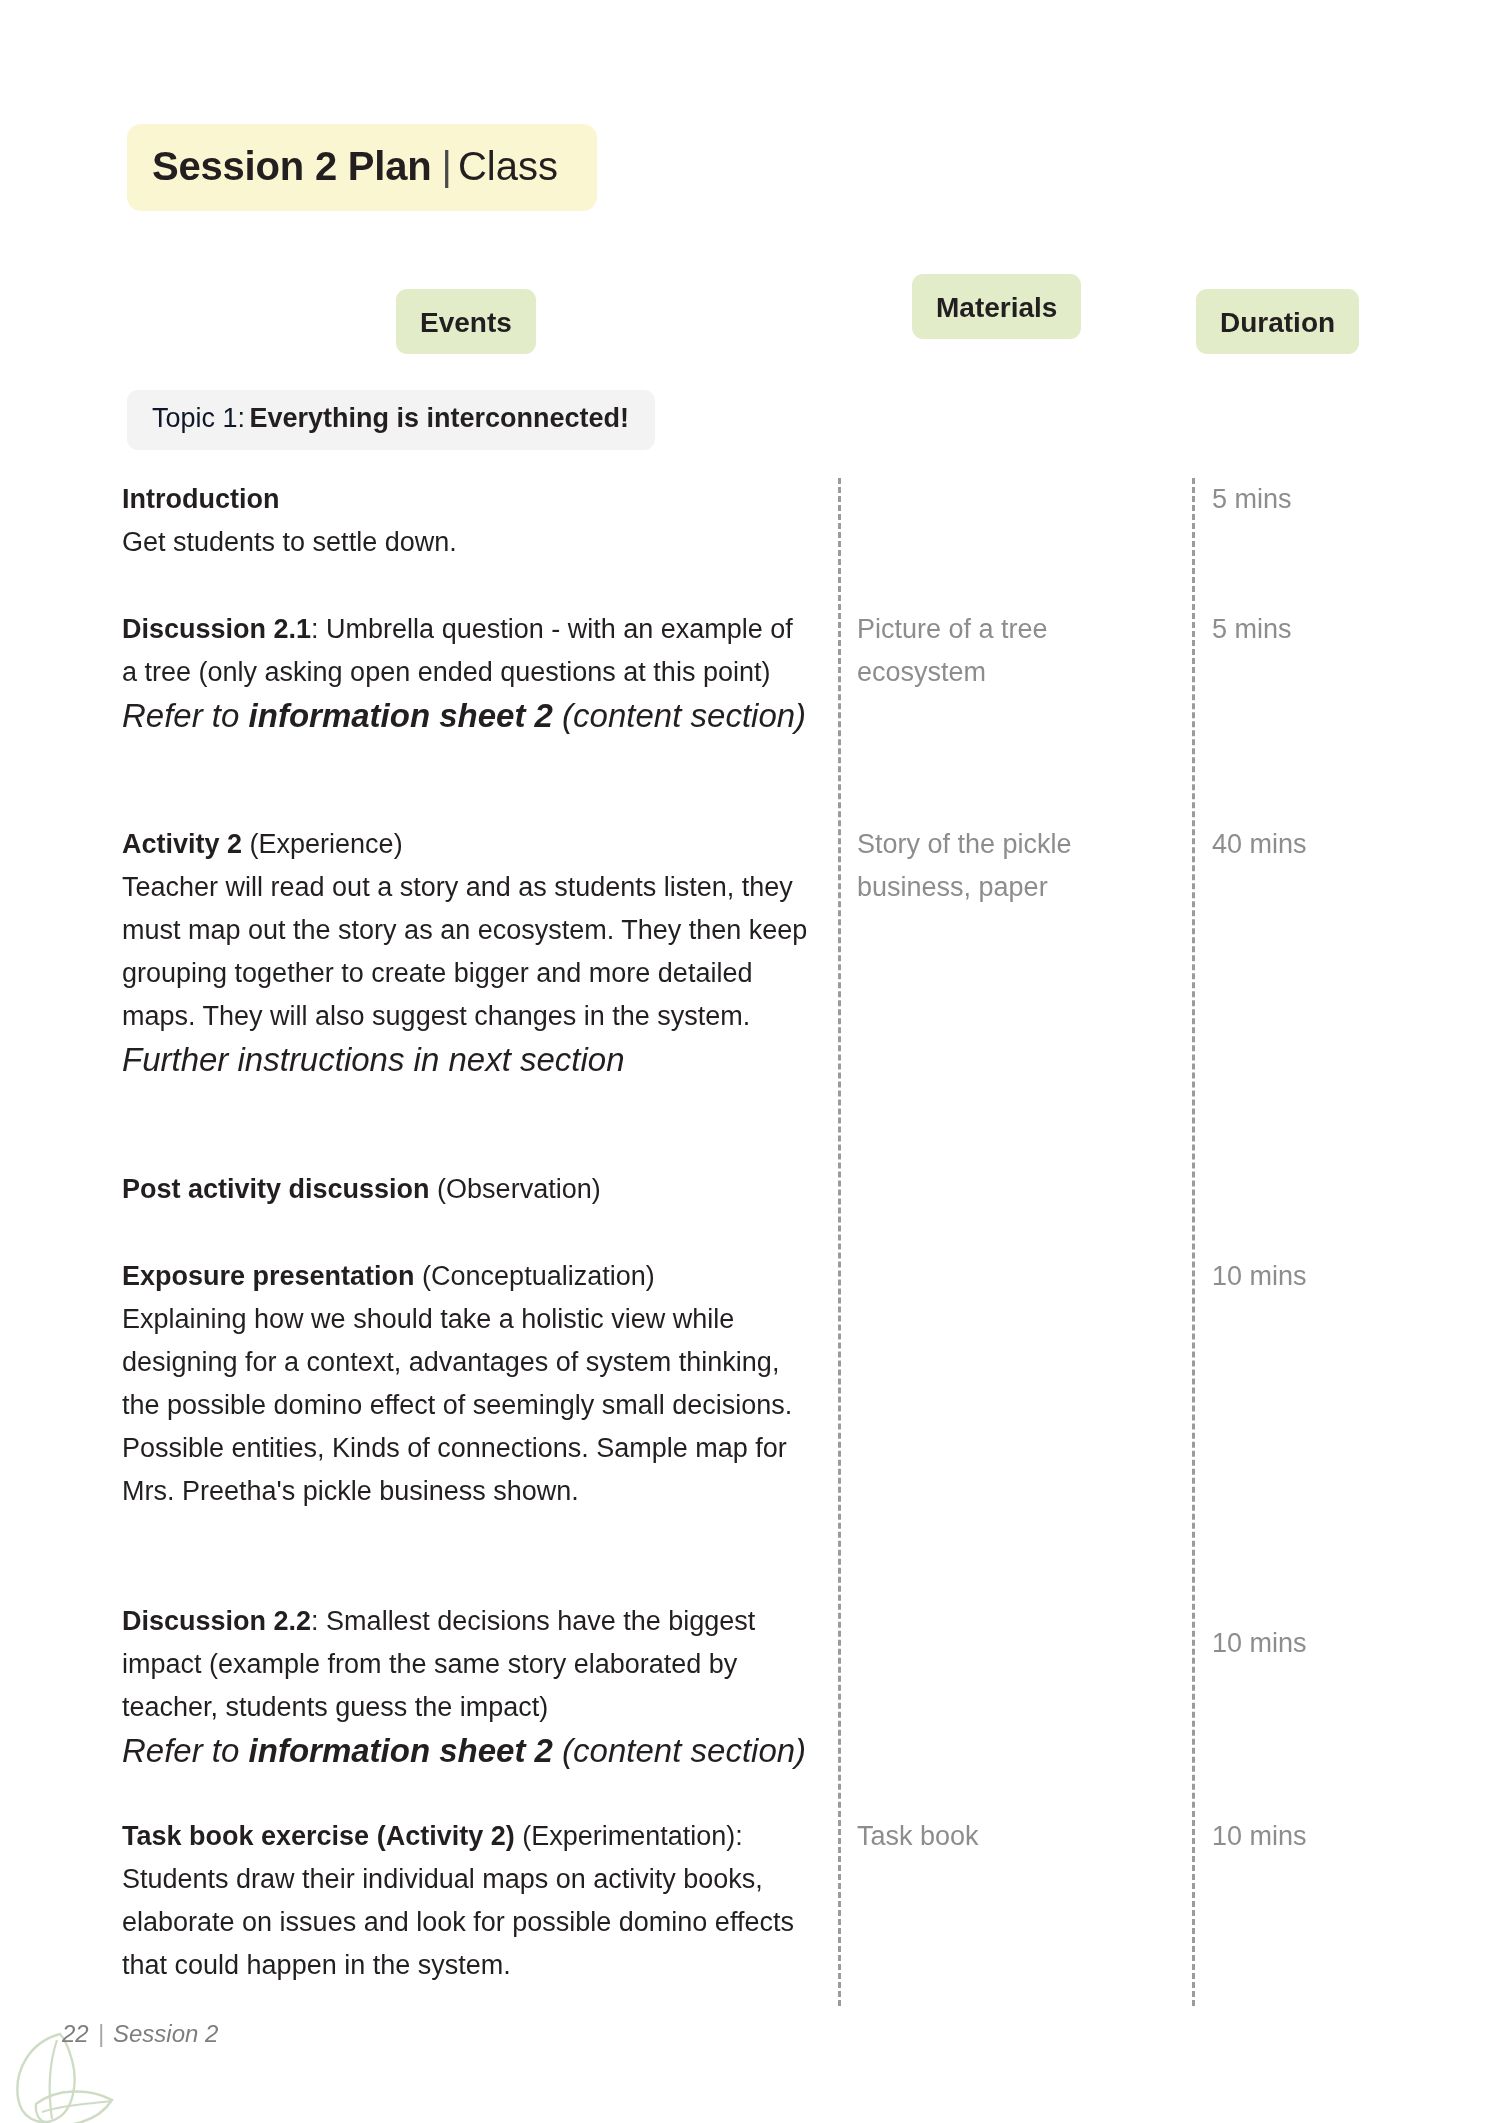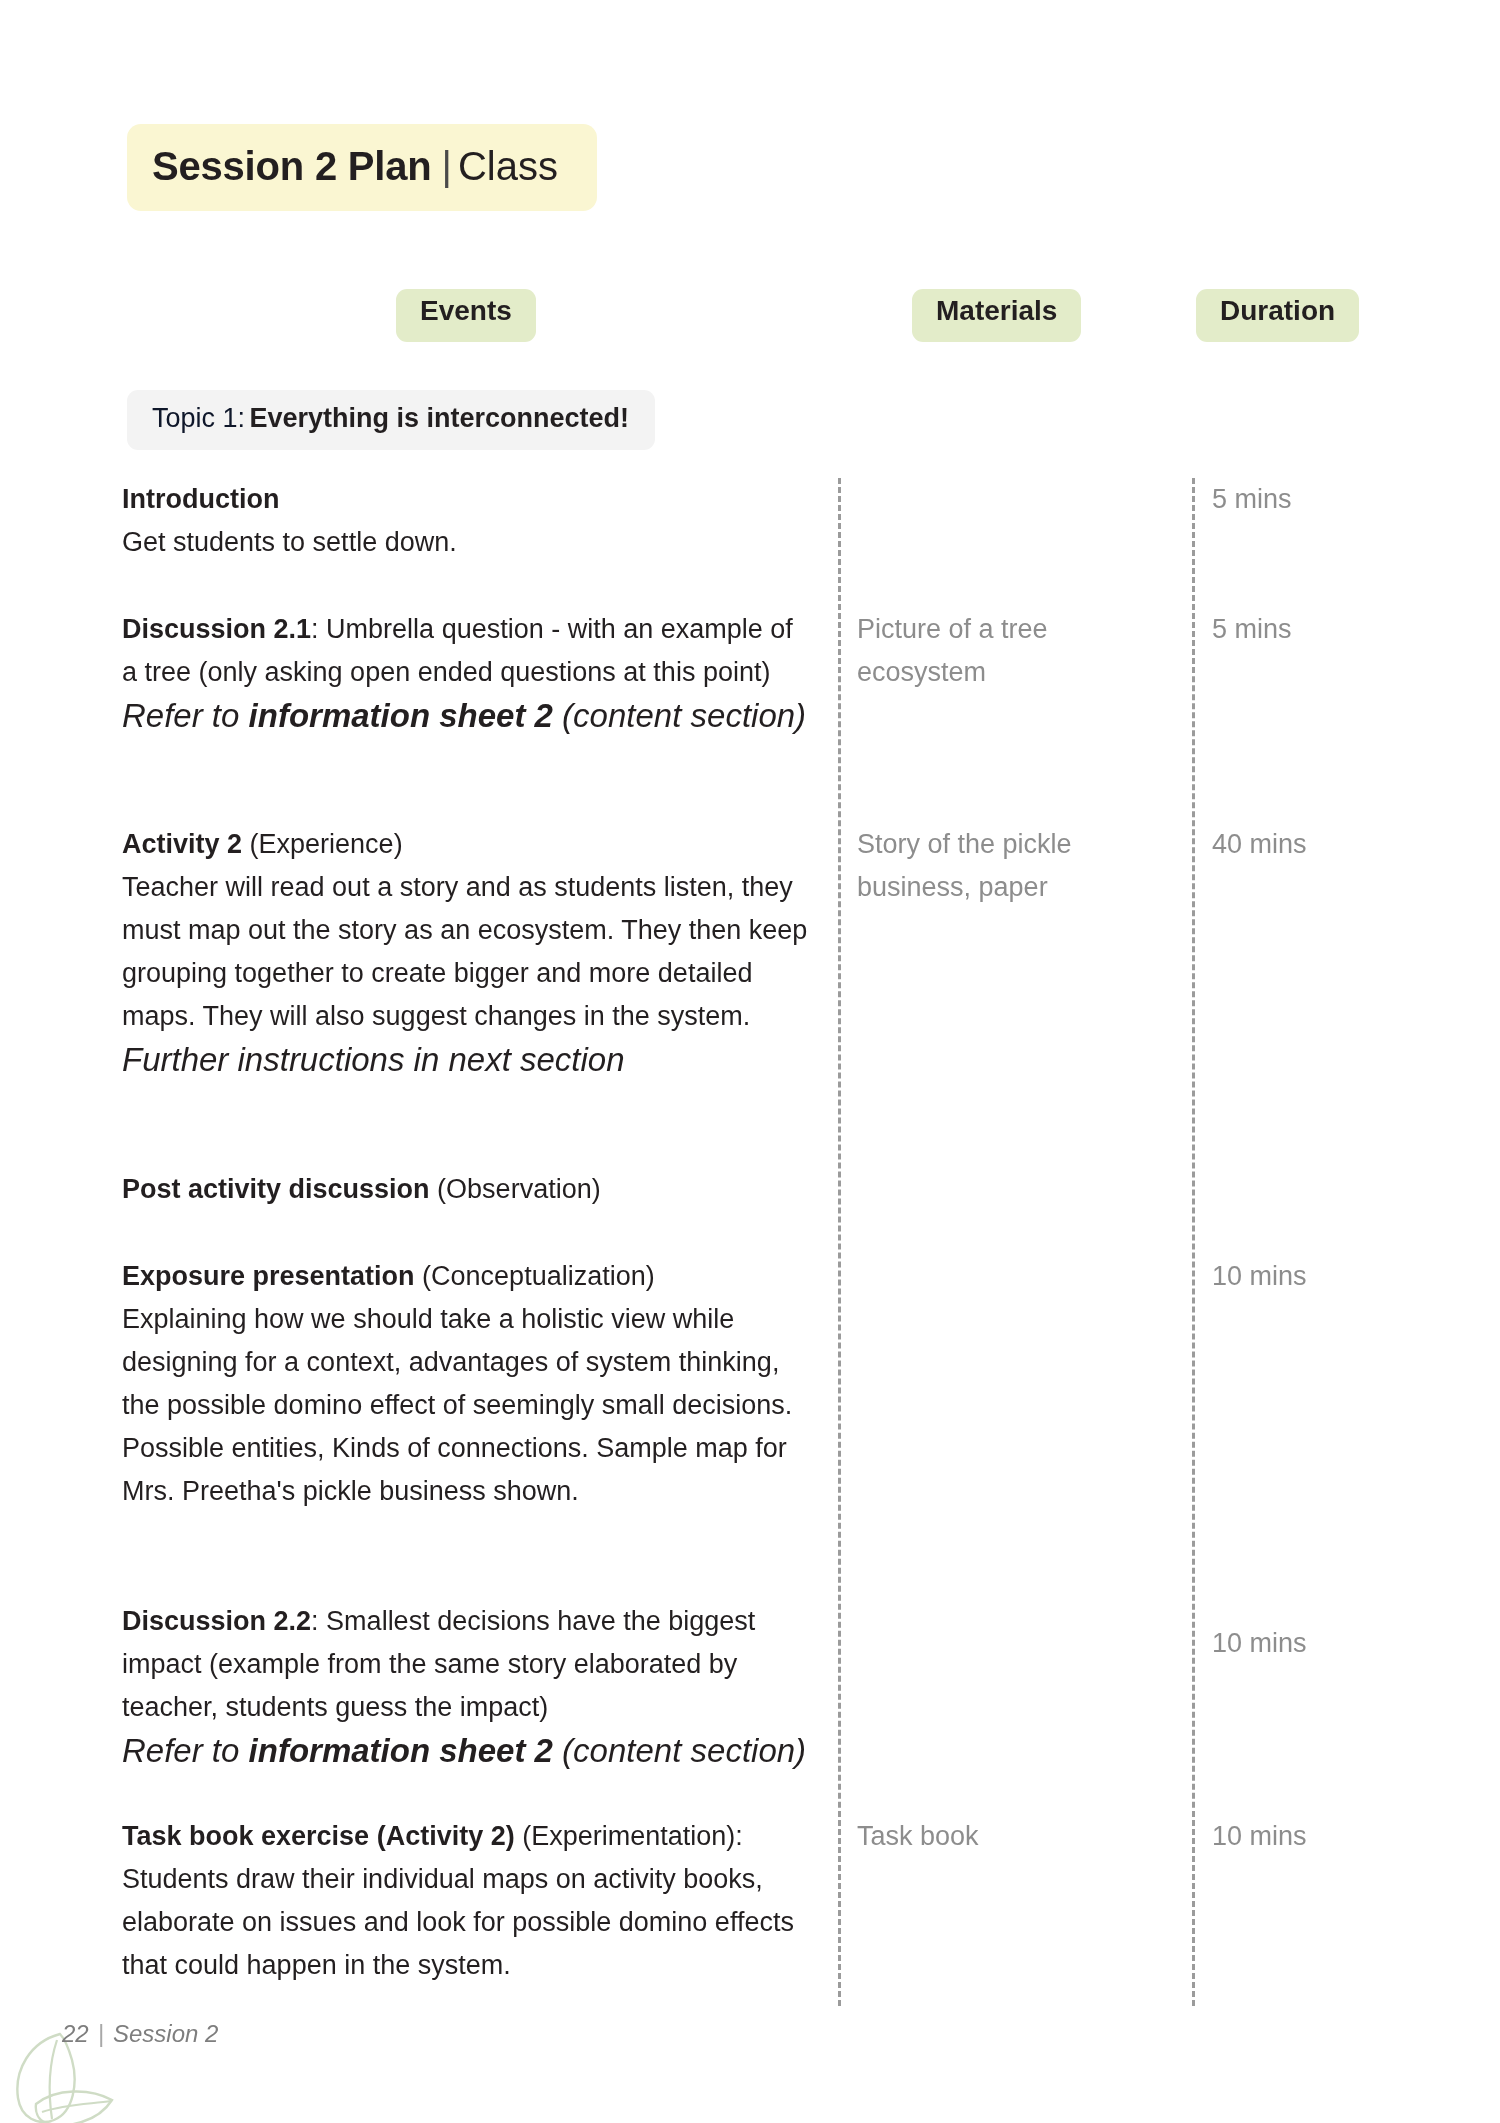--- a/index.html
+++ b/index.html
@@ -54,26 +54,26 @@
   }
 
   
   .col-head {
     position: absolute;
     background: #e3ecc9;
     border-radius: 11px;
     font-size: 28px;
     font-weight: bold;
     color: #231f20;
-    padding: 6px 24px 15px 24px;
+    padding: 18px 24px 15px 24px;
     text-align: center;
     white-space: nowrap;
   }
   .col-head.events   { left: 396px; top: 289px; }
-  .col-head.materials{ left: 912px; top: 289px; }
+  .col-head.materials{ left: 912px; top: 274px; }
   .col-head.duration { left: 1196px; top: 289px; }
 
   
   .topic-chip {
     position: absolute;
     left: 127px;
     top: 390px;
     background: #f3f3f3;
     border-radius: 11px;
     padding: 13px 26px 16px 25px;

